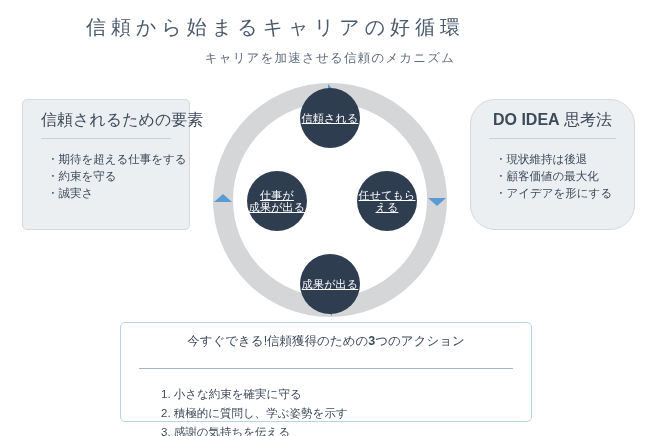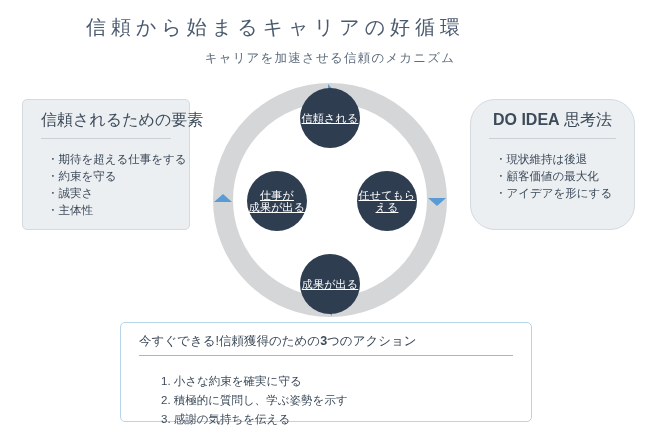--- a/index.html
+++ b/index.html
@@ -123,23 +123,24 @@
     top: 322px;
     width: 412px;
     height: 100px;
     box-sizing: border-box;
     background: #ffffff;
     border: 1px solid #b8d4e8;
     border-radius: 5px;
     padding: 8px 16px 10px 16px;
   }
   .action-title {
+    text-align: center;
     font-size: 12.5px;
     color: #3c4a5a;
-    padding-bottom: 5px;
+    padding-bottom: 18px;
     border-bottom: 1px solid #9bb8d4;
     margin: 2px 2px 8px 2px;
     white-space: nowrap;
   }
   .action-title b { font-weight: 700; }
   .action-list {
     list-style: none;
     margin: 16px;
     padding: 0 0 0 8px;
     counter-reset: act;
@@ -162,21 +163,20 @@
 
   <div class="title">信頼から始まるキャリアの好循環</div>
   <div class="subtitle">キャリアを加速させる信頼のメカニズム</div>
 
   <div class="panel panel-left">
     <div class="panel-title">信頼されるための要素</div>
     <ul class="panel-list">
       <li>期待を超える仕事をする</li>
       <li>約束を守る</li>
       <li>誠実さ</li>
-      <li>主体性</li>
     </ul>
   </div>
 
   <div class="panel panel-right">
     <div class="panel-title"><b>DO IDEA</b><span> 思考法</span></div>
     <ul class="panel-list">
       <li>現状維持は後退</li>
       <li>顧客価値の最大化</li>
       <li>アイデアを形にする</li>
     </ul>

